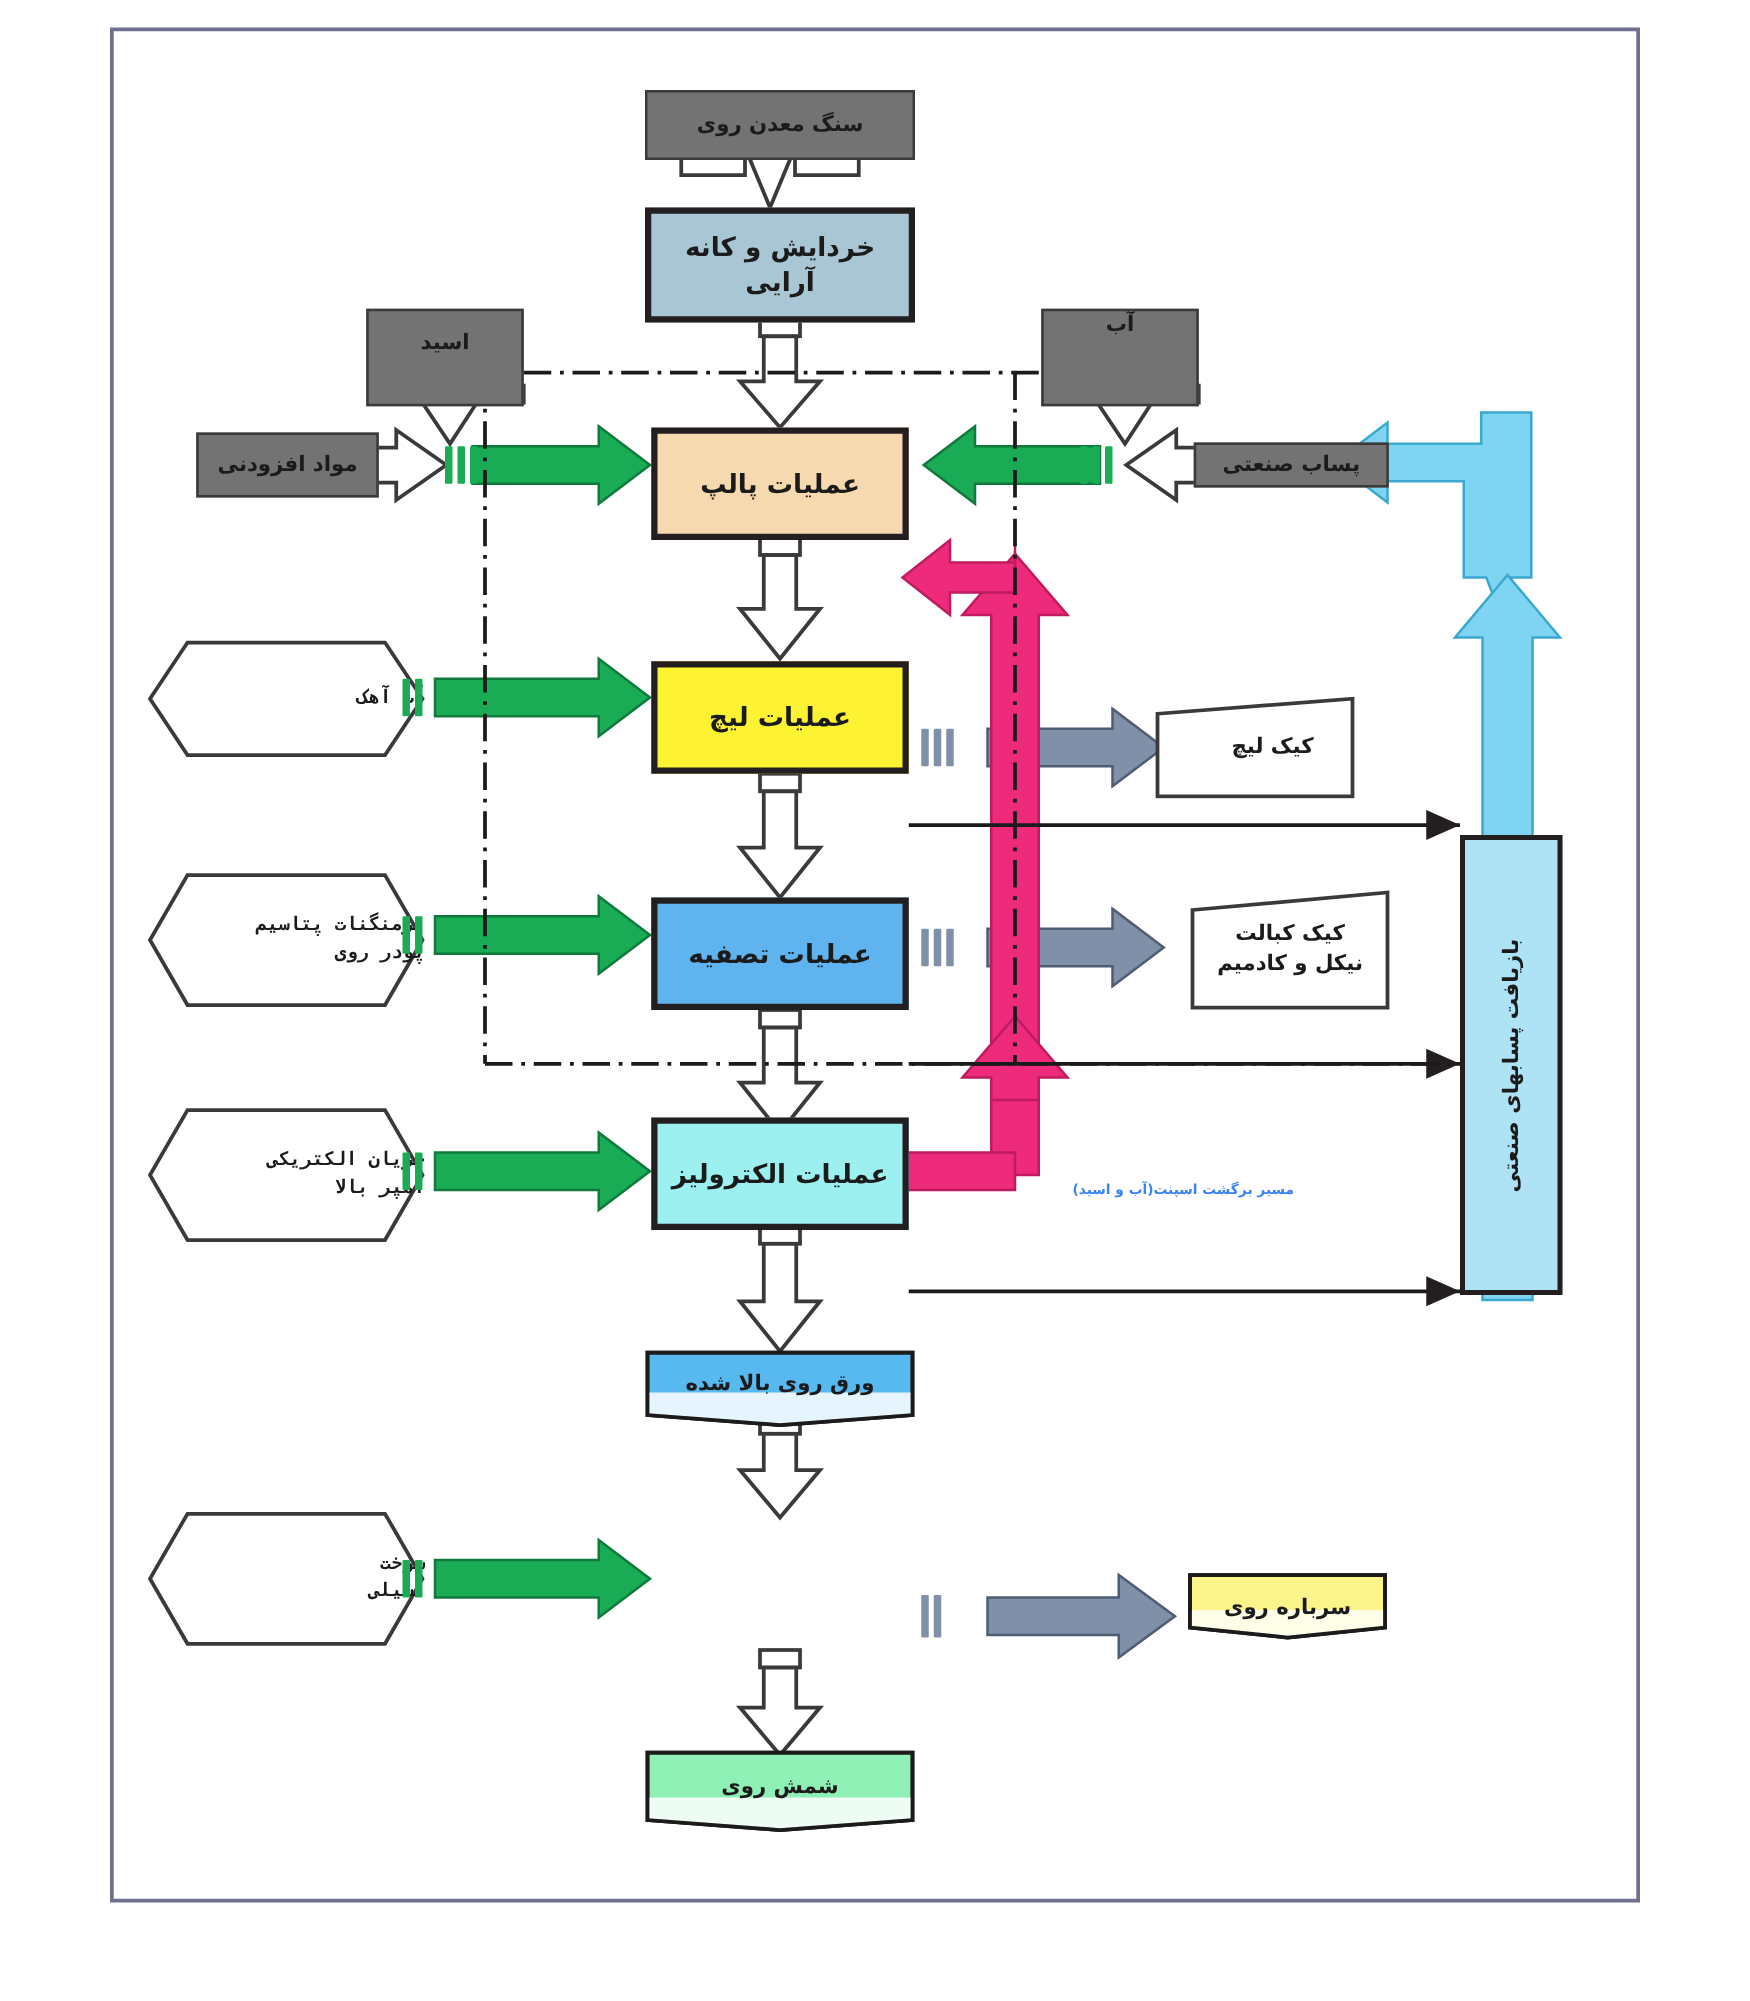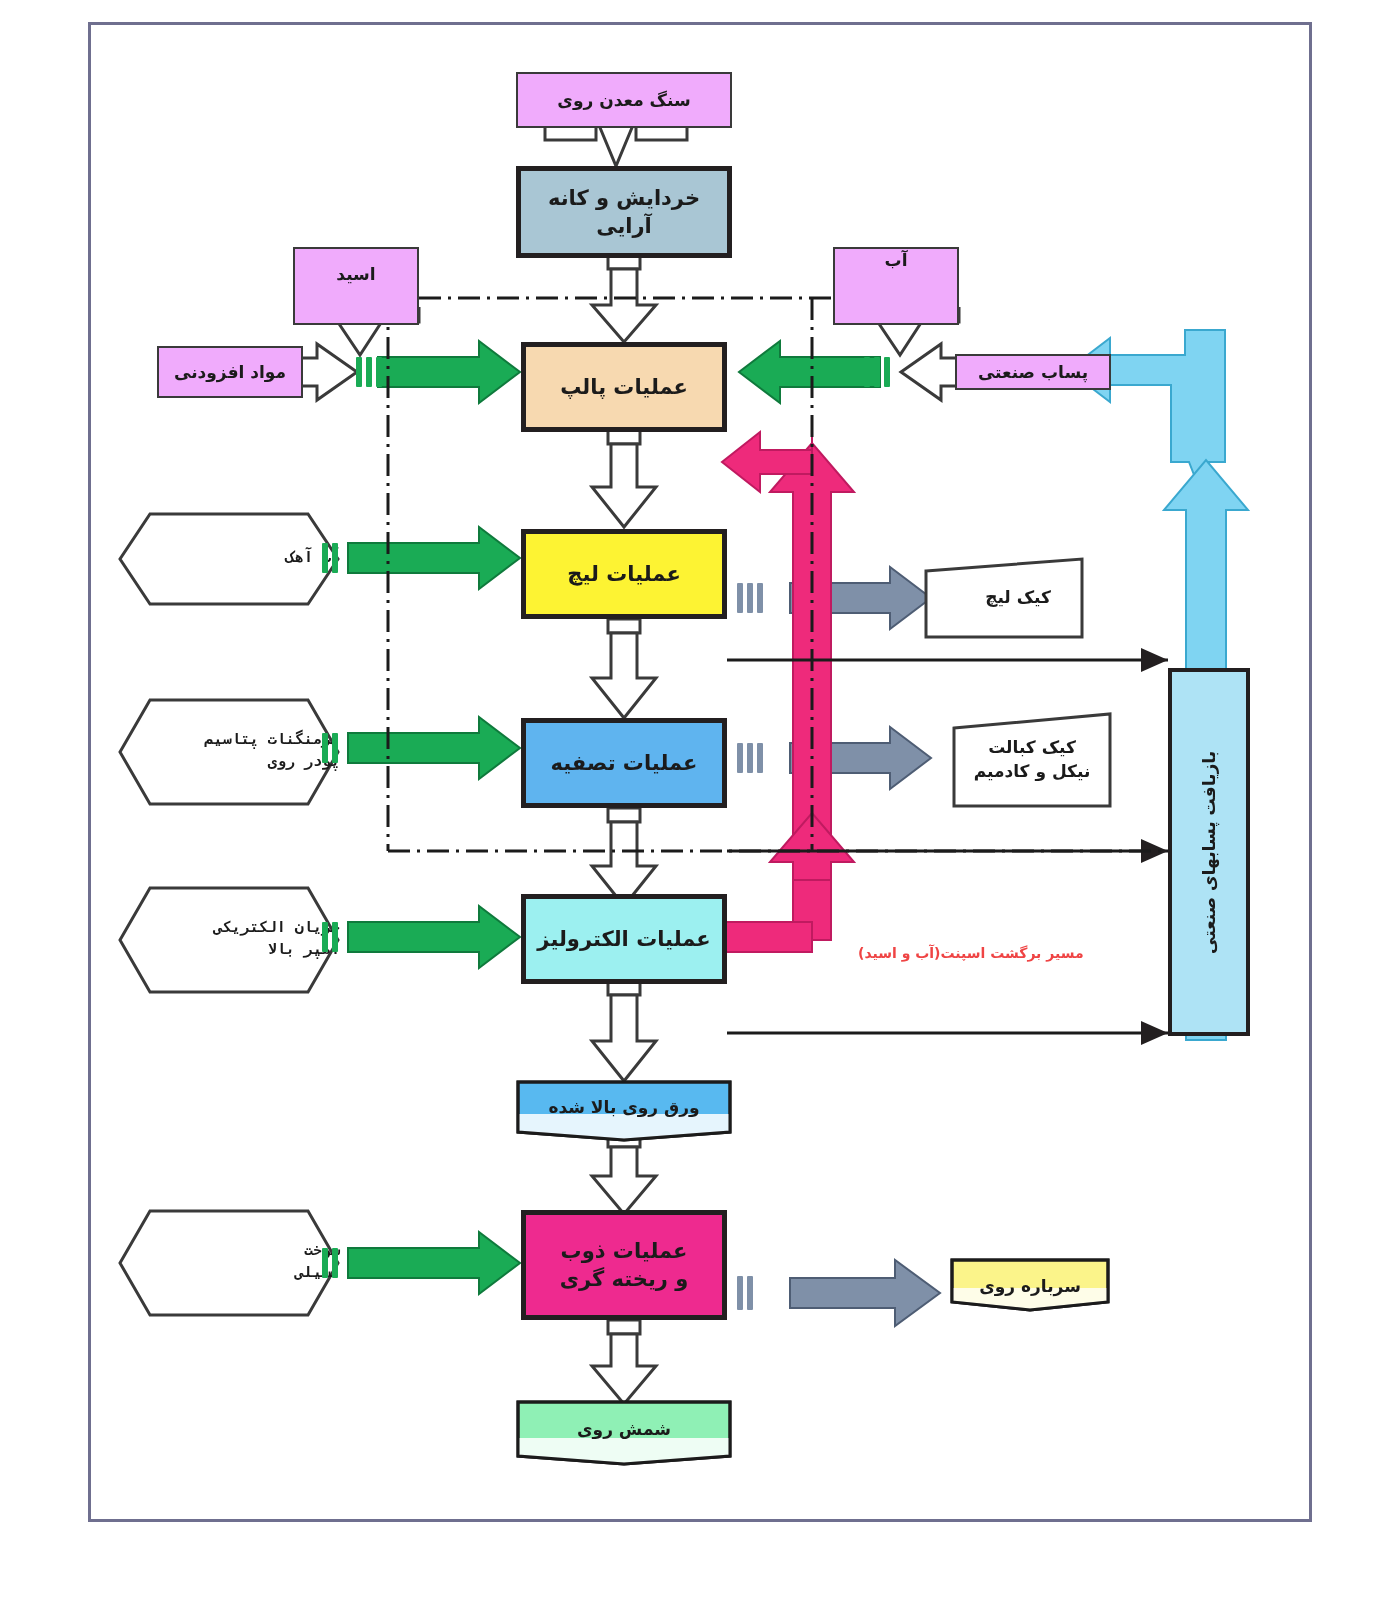--- a/index.html
+++ b/index.html
@@ -14,21 +14,21 @@
     border:3px solid #6f6f8f;background:#fff;box-sizing:border-box;
   }
   svg.lines{position:absolute;left:0;top:0;width:1400px;height:1601px;pointer-events:none;}
 
   
   .node{position:absolute;box-sizing:border-box;display:flex;align-items:center;
         justify-content:center;text-align:center;color:#1b1b1b;line-height:1.35;}
   .node span{display:block;}
 
   
-  .plain{border:2px solid #3a3a3a;background:#f0abfc;font-size:17px;font-weight:700;}
+  .plain{border:2px solid #3a3a3a;background:#737373;font-size:17px;font-weight:700;}
 
   
   .proc{border:5px solid #231f20;font-size:21px;font-weight:700;}
   .hexwrap{position:absolute;}
   .hexwrap svg{position:absolute;left:0;top:0;}
   .hexwrap .hexlabel{position:absolute;inset:0;display:flex;flex-direction:column;
        align-items:flex-start;justify-content:center;font-size:15px;font-weight:700;
        color:#1b1b1b;line-height:1.5;text-align:center;font-family:Liberation Mono, monospace;}
 
   
@@ -37,21 +37,21 @@
        justify-content:center;font-size:17px;font-weight:700;color:#1b1b1b;
        text-align:center;line-height:1.4;}
 
   
   .vert{position:absolute;border:4px solid #231f20;background:#aee3f5;
         box-sizing:border-box;}
   .vert .vlabel{position:absolute;inset:0;display:flex;align-items:center;
         justify-content:center;writing-mode:vertical-rl;transform:rotate(180deg);
         font-size:17px;font-weight:700;color:#1b1b1b;letter-spacing:.5px;}
 
-  .note{position:absolute;font-size:14px;font-weight:700;color:#ef4444;
+  .note{position:absolute;font-size:11px;font-weight:700;color:#3b82f6;
         white-space:nowrap;}
 
   
   .ticks{position:absolute;display:flex;gap:4px;align-items:center;}
   .ticks i{display:block;width:6px;border-radius:1px;}
 </style>
 </head>
 <body>
 
 <div id="canvas">
@@ -292,24 +292,20 @@
   <div class="hexwrap" style="left:118px;top:1209px;width:222px;height:108px;">
     <svg width="222" height="108" viewBox="0 0 222 108">
       <polygon points="32,2 190,2 220,54 190,106 32,106 2,54" fill="#fff" stroke="#3a3a3a" stroke-width="3"></polygon>
     </svg>
     <div class="hexlabel">
       <span>سوخت</span>
       <span>فسیلی</span>
     </div>
   </div>
 
-  <div class="node proc" style="left:521px;top:1210px;width:206px;height:110px;background:#ee2a8f;flex-direction:column;">
-    <span>عملیات ذوب</span>
-    <span>و ریخته گری</span>
-  </div>
 
   <div class="flag" style="left:950px;top:1258px;width:160px;height:70px;">
     <svg width="160" height="70" viewBox="0 0 160 70">
       <path d="M2,2 L158,2 L158,44 L80,52 L2,44 z" fill="#fbf48a" stroke="#1b1b1b" stroke-width="3"></path>
       <path d="M2,30 L158,30 L158,44 L80,52 L2,44 z" fill="#ffffff" opacity="0.8" stroke="none"></path>
       <path d="M2,2 L158,2 L158,44 L80,52 L2,44 z" fill="none" stroke="#1b1b1b" stroke-width="3"></path>
     </svg>
     <div class="fl-label" style="top:-12px;">
       <span>سرباره روی</span>
     </div>

